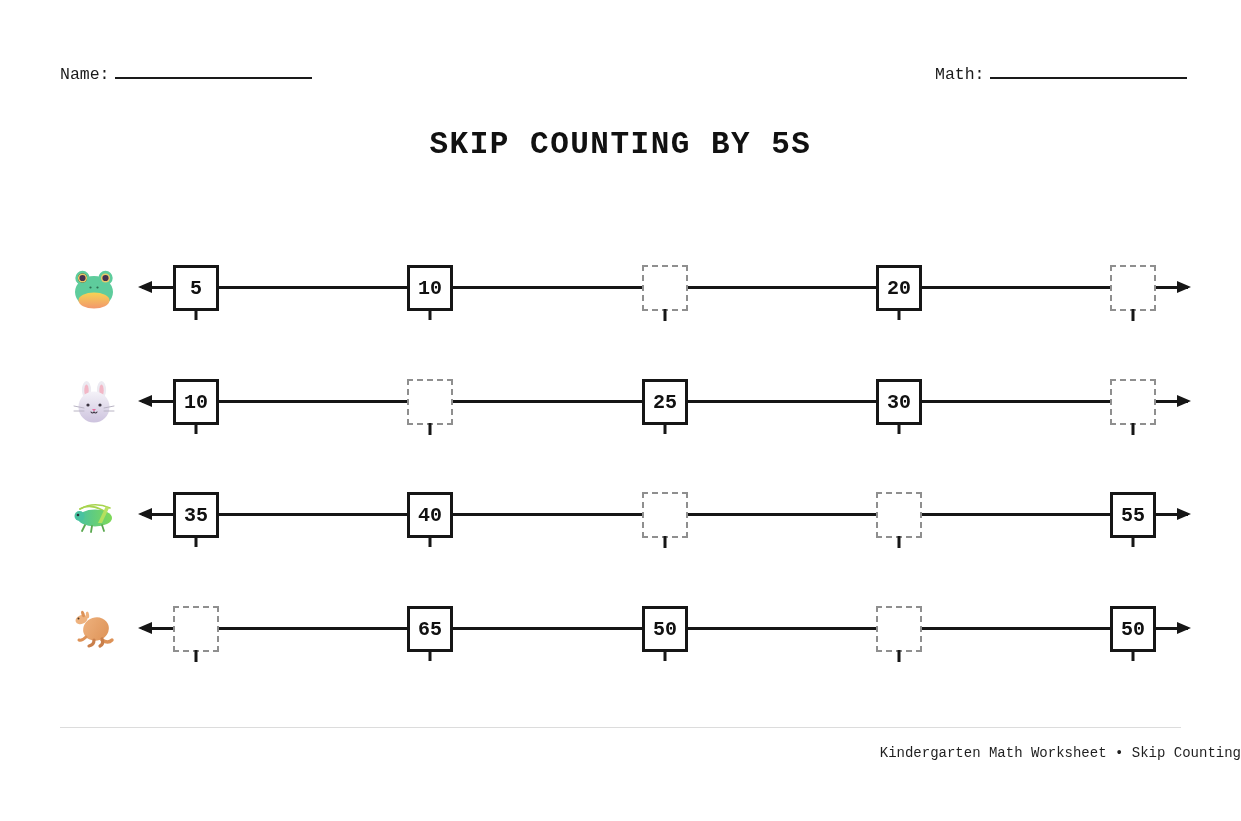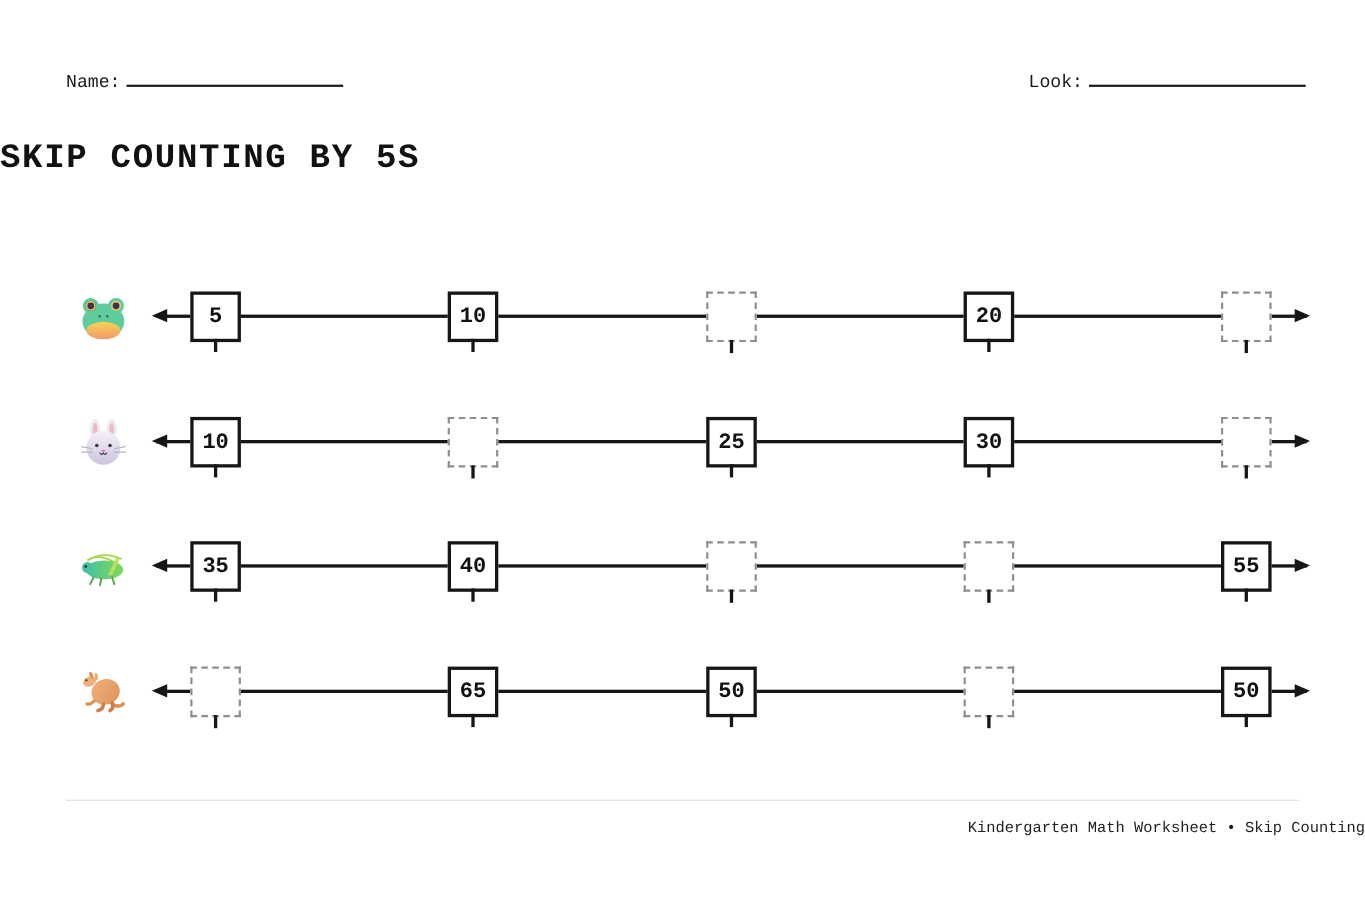--- a/index.html
+++ b/index.html
@@ -6,21 +6,21 @@
   .page {
     position:relative; width:1241px; height:821px; background:#ffffff;
     font-family:Liberation Mono, monospace; color:#161616; overflow:hidden;
   }
   
   .field { position:absolute; top:62px; font-size:16.5px; color:#1a1a1a; white-space:nowrap; }
   .field.name { left:60px; }
   .field.date { left:935px; }
   .blank-line { display:inline-block; width:197px; height:15px; border-bottom:2px solid #1a1a1a; margin-left:5px; vertical-align:baseline; }
   
-  .title { position:absolute; top:127px; left:0; width:100%; 
+  .title { position:absolute; top:127px; left:0; width:100%; text-align:center;
            font-size:31px; font-weight:800; letter-spacing:1.5px; color:#111; }
   .subtitle { position:absolute; top:178px; left:0; width:100%; text-align:center;
               font-size:15px; color:#545454; }
   
   .row { position:absolute; left:0; width:1241px; height:72px; }
   .row.r0 { top:253px; } .row.r1 { top:367px; } .row.r2 { top:480px; } .row.r3 { top:594px; }
   .animal { position:absolute; left:72px; top:13px; width:44px; height:44px; }
   .animal svg { width:44px; height:44px; display:block; }
   .nl-line { position:absolute; left:142px; top:33px; width:1046px; height:3px; background:#161616; }
   .arrow { position:absolute; top:28px; width:0; height:0;
@@ -42,21 +42,21 @@
 </style>
 </head>
 <body>
 
 <div class="page">
 
   <div class="field name">
     <span>Name:</span><span class="blank-line"></span>
   </div>
   <div class="field date">
-    <span>Look:</span><span class="blank-line"></span>
+    <span>Math:</span><span class="blank-line"></span>
   </div>
 
   <div class="title">SKIP COUNTING BY 5S</div>
 
   <div class="row r0">
     <div class="animal">
       <svg viewBox="0 0 44 44">
         <defs>
           <linearGradient id="frogBelly" x1="0" y1="0" x2="0" y2="1">
             <stop offset="0" stop-color="#f6d354"></stop>

